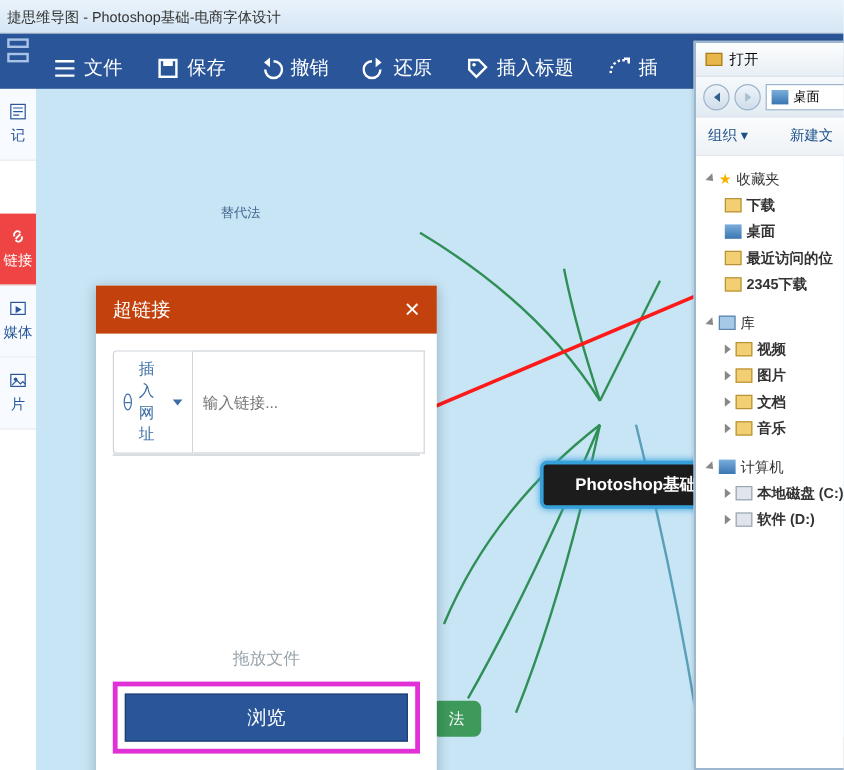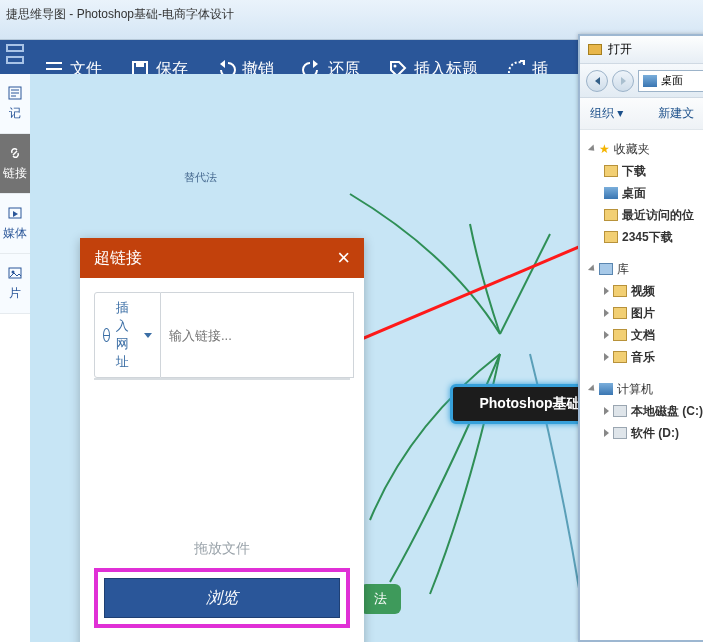--- a/index.html
+++ b/index.html
@@ -1,44 +1,44 @@
 <!DOCTYPE html>
 <html><head>
 <meta charset="utf-8">
 <style>
   * { box-sizing: border-box; margin: 0; padding: 0; }
   body { font-family: "Microsoft YaHei", Arial, sans-serif; font-size: 12px; overflow: hidden; width: 703px; height: 642px; position: relative; background: #fff; }
-  .titlebar { height: 40px; background: linear-gradient(#eaf3fb,#d5e6f5); border-bottom: 1px solid #b6c8d8; padding-left: 6px; line-height: 28px; color: #333; }
+  .titlebar { height: 28px; background: linear-gradient(#eaf3fb,#d5e6f5); border-bottom: 1px solid #b6c8d8; padding-left: 6px; line-height: 28px; color: #333; }
   .ribbon-wrap { display: flex; }
   .ribbon-left { width: 30px; background: #2a5699; display: flex; flex-direction: column; align-items: center; padding-top: 4px; gap:4px;}
   .ribbon-left .sq { width: 18px; height: 8px; border: 2px solid #a8c3e6; }
   .ribbon { flex: 1; background: #2a5699; height: 58px; display: flex; align-items: center; gap: 28px; padding-left: 14px; color: #fff; font-size: 16px; }
   .ribbon .item { display: flex; align-items: center; gap: 6px; cursor: pointer; }
   .ribbon .ico { width: 20px; height: 20px; position: relative; }
   .lefttabs { position: absolute; left: 0; top: 74px; width: 30px; display: flex; flex-direction: column; }
   .lefttabs .tab { height: 60px; display: flex; flex-direction: column; align-items: center; justify-content: center; gap: 4px; font-size: 12px; color: #2a5699; border-bottom: 1px solid #e6ebef; cursor:pointer; background:#f7fbff;}
-  .lefttabs .tab.sel { background: #737373; color: #fff; }
+  .lefttabs .tab.sel { background: #ef4444; color: #fff; margin-top: 44px; }
   .lefttabs .tico { width: 16px; height: 16px; }
   .canvas { position: absolute; left: 30px; top: 74px; right: 0; bottom: 0; background: #c7e5f5; overflow: hidden; }
   .canvas svg.mindlines { position: absolute; left:0; top:0; width:100%; height:100%; }
   .node-main { position: absolute; left: 420px; top: 310px; width: 160px; height: 40px; border-radius: 6px; background:#1c1c1c; color:#fff; display:flex; align-items:center; justify-content:center; font-weight:bold; font-size:14px; border:3px solid #36a0da; box-shadow:0 0 6px #36a0da;}
   .node-g { position:absolute; background:#3e9a5b; color:#fff; border-radius:6px; padding:6px 14px; font-size:13px;}
   .node-g.n1 { left:330px; top:510px; }
   .hl-dialog { position: absolute; left: 50px; top: 164px; width: 284px; background: #fff; box-shadow: 0 2px 10px rgba(0,0,0,.25); }
   .hl-title { background: #c2410c; color: #fff; height: 40px; display: flex; align-items:center; justify-content: space-between; padding: 0 14px; font-size: 16px; }
   .hl-title .close { font-size: 22px; cursor:pointer; }
   .hl-body { padding: 14px; }
   .hl-row { display:flex; gap:0; border-bottom: 2px solid #d8dde1; margin-bottom:14px;}
   .hl-dd { display:flex; align-items:center; gap:6px; padding:6px 8px; border:1px solid #d0d5da; border-radius:3px 0 0 3px; cursor:pointer; color:#3b6ea5; font-size:13px;}
   .hl-dd .globe { width:14px;height:14px;border:1.5px solid #3b6ea5;border-radius:50%; position:relative;}
   .hl-dd .globe::after{content:'';position:absolute;left:0;right:0;top:50%;border-top:1.5px solid #3b6ea5;}
   .hl-dd .tri { width:0;height:0;border-left:4px solid transparent;border-right:4px solid transparent;border-top:5px solid #3b6ea5; margin-left:2px;}
   .hl-input { flex:1; border:1px solid #d0d5da; border-left:none; padding:13px 8px; color:#999; font-size:13px; outline:none;}
   .drop-area { text-align:center; color:#9aa3aa; font-size:14px; margin-top:160px;}
-  .browse-hi { margin:10px 0 16px 0; border:4px solid #e030d6; padding:6px;font-style:italic;}
+  .browse-hi { margin:10px 0 16px 0; border:4px solid #e030d6; padding:6px;}
   .browse-btn { background:#2a5699; color:#fff; height:40px; display:flex; align-items:center; justify-content:center; font-size:16px; cursor:pointer; border:1px solid #1e3f73;}
   
   .opendlg { position:absolute; left:578px; top:34px; width:139px; height:608px; background:#fff; border:2px solid #9db7d1; box-shadow:0 0 4px rgba(0,0,0,.25);}
   .opendlg .ot { height:28px; background:linear-gradient(#fdfefe,#e7eef5); border-bottom:1px solid #cfd9e3; display:flex; align-items:center; gap:6px; padding-left:8px;}
   .opendlg .ot .ofold{width:14px;height:11px;background:#e8b64a;border:1px solid #a57f1f;}
   .opendlg .nav { height:34px; background:linear-gradient(#f6f9fc,#e2ebf3); border-bottom:1px solid #cfd9e3; display:flex; align-items:center; gap:4px; padding:0 6px;}
   .opendlg .navbtn{width:22px;height:22px;border:1px solid #9cb3c9;border-radius:50%;background:linear-gradient(#eef4fa,#cfddea); display:flex;align-items:center;justify-content:center;}
   .opendlg .navbtn .arr{width:0;height:0;border-top:4px solid transparent;border-bottom:4px solid transparent;}
   .opendlg .pathbox{flex:1;height:22px;border:1px solid #9cb3c9;background:#fff;display:flex;align-items:center;gap:4px;padding:0 4px;font-size:11px;}
   .opendlg .toolbar{height:32px;border-bottom:1px solid #e0e6eb;background:linear-gradient(#fbfcfd,#eef2f6);display:flex;align-items:center;gap:35px;padding:12px 10px;font-size:12px;color:#1b4f8a;}

